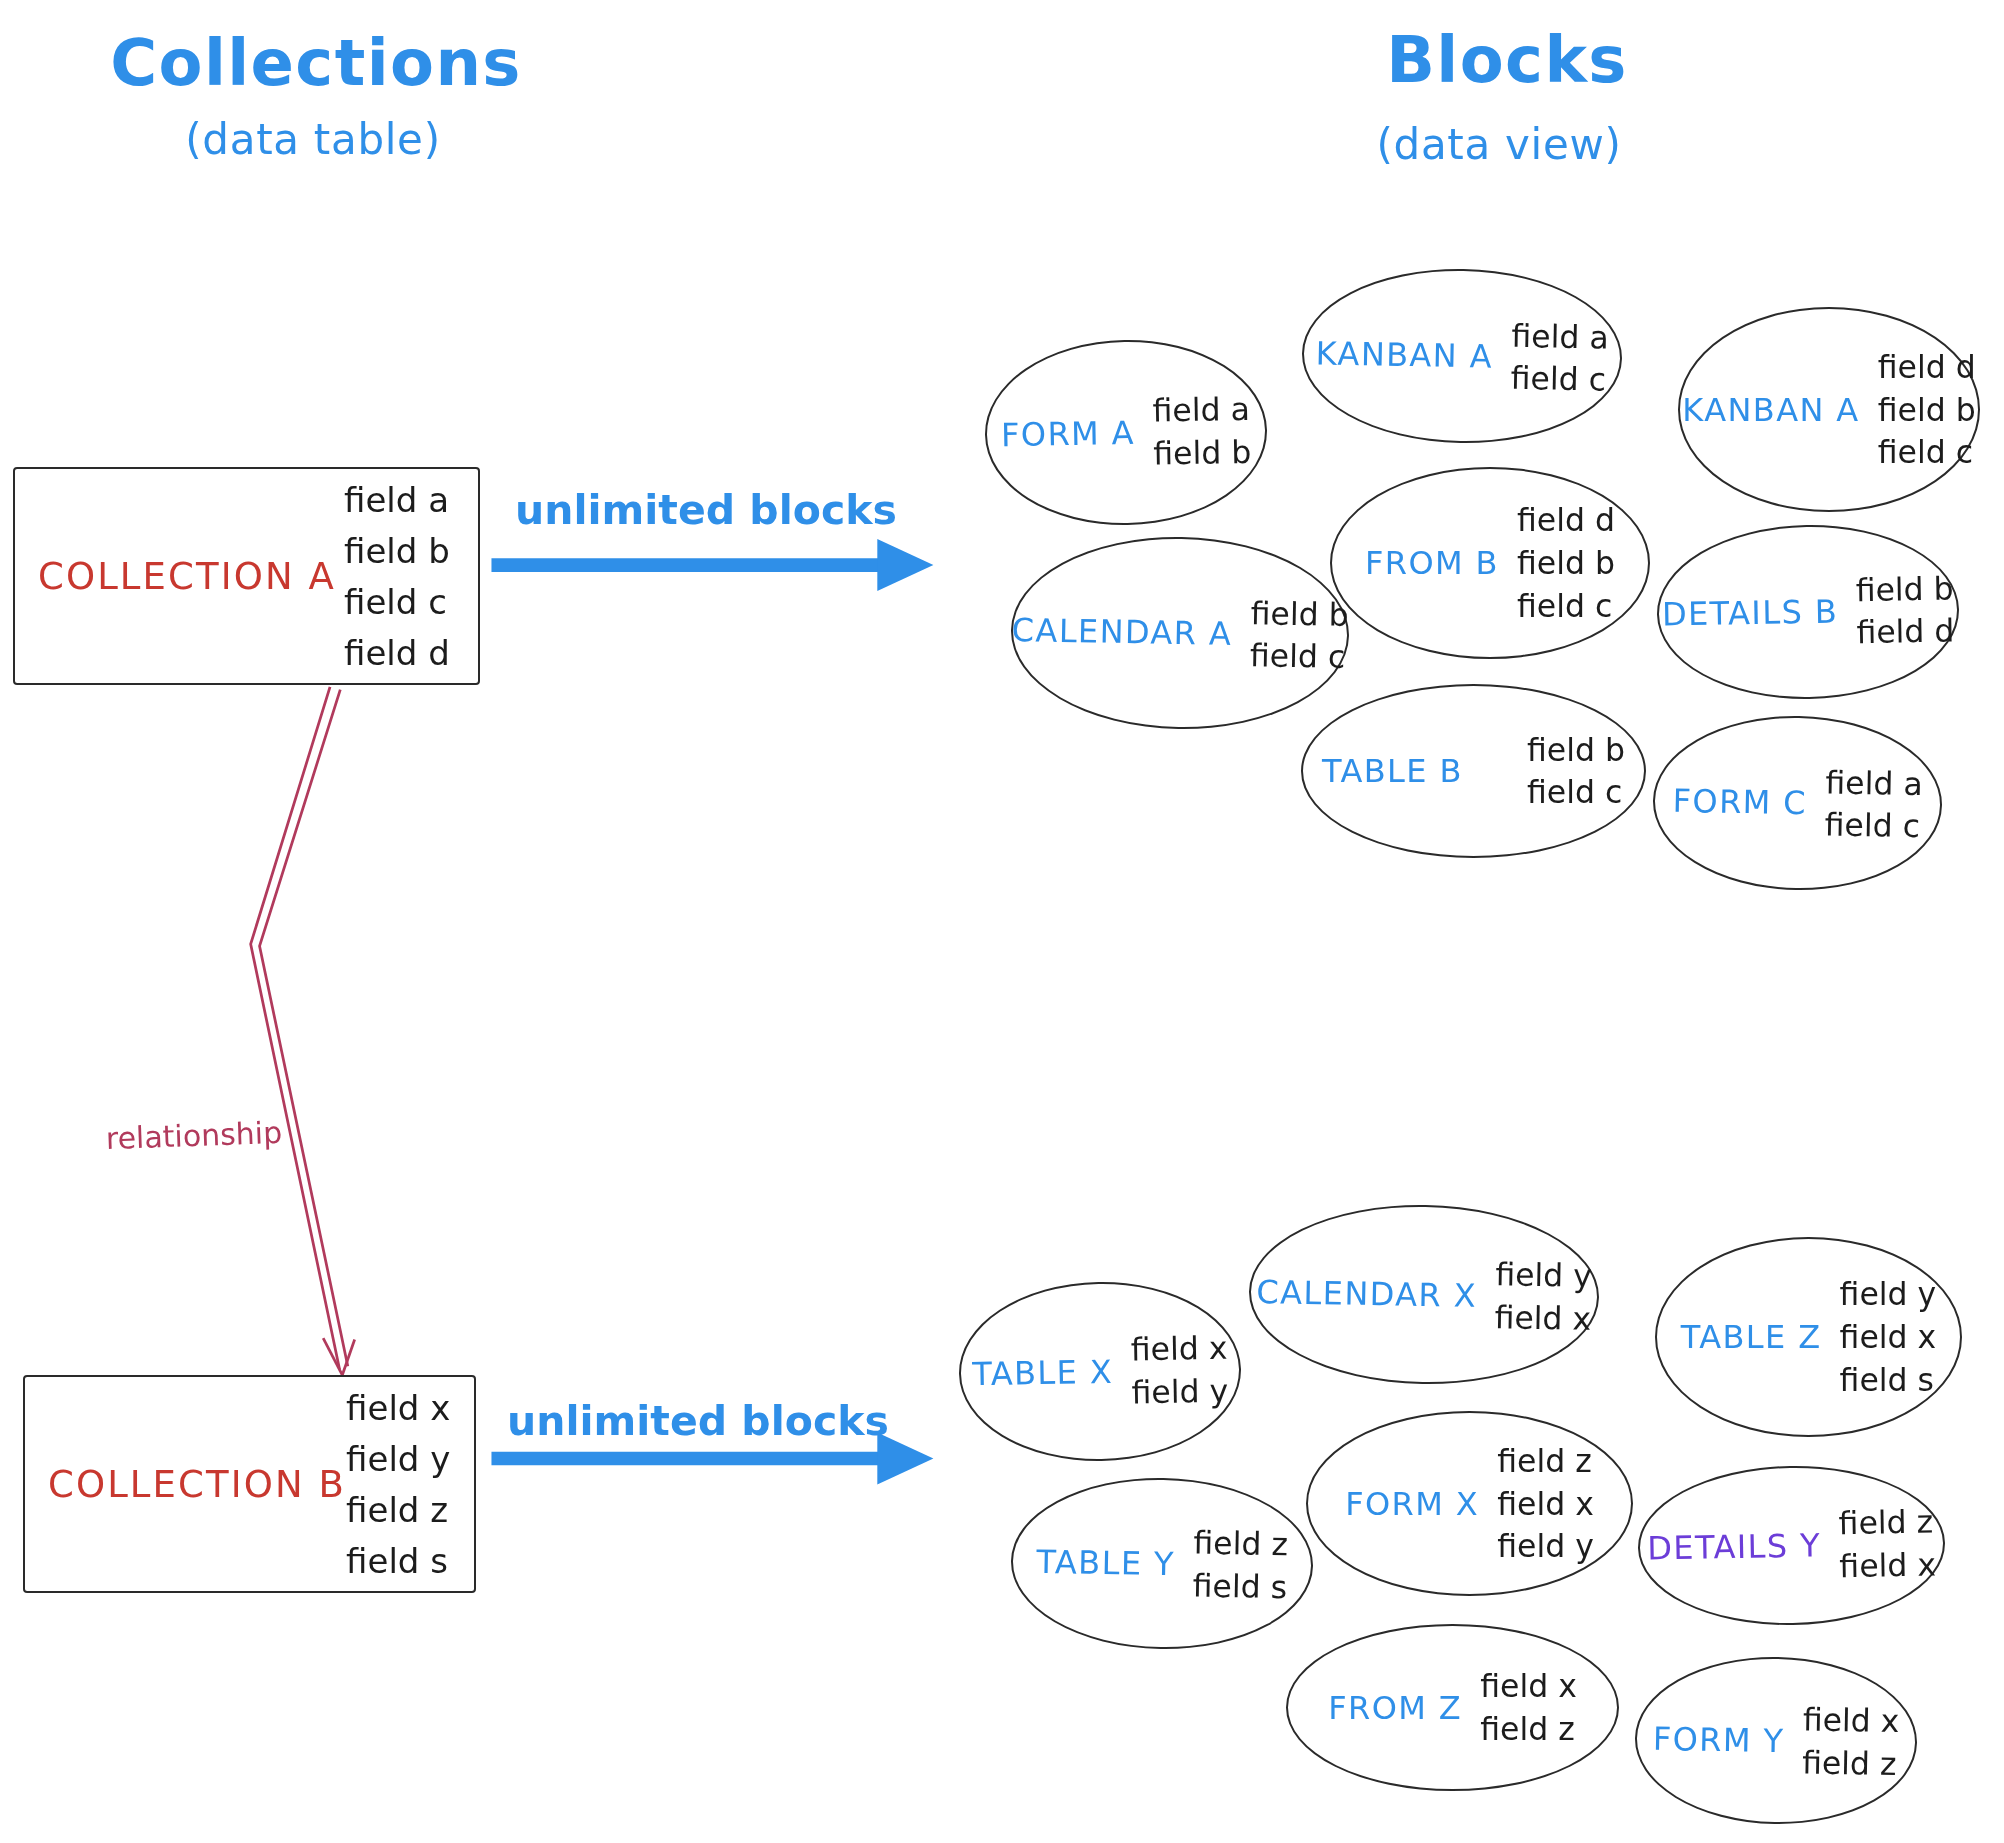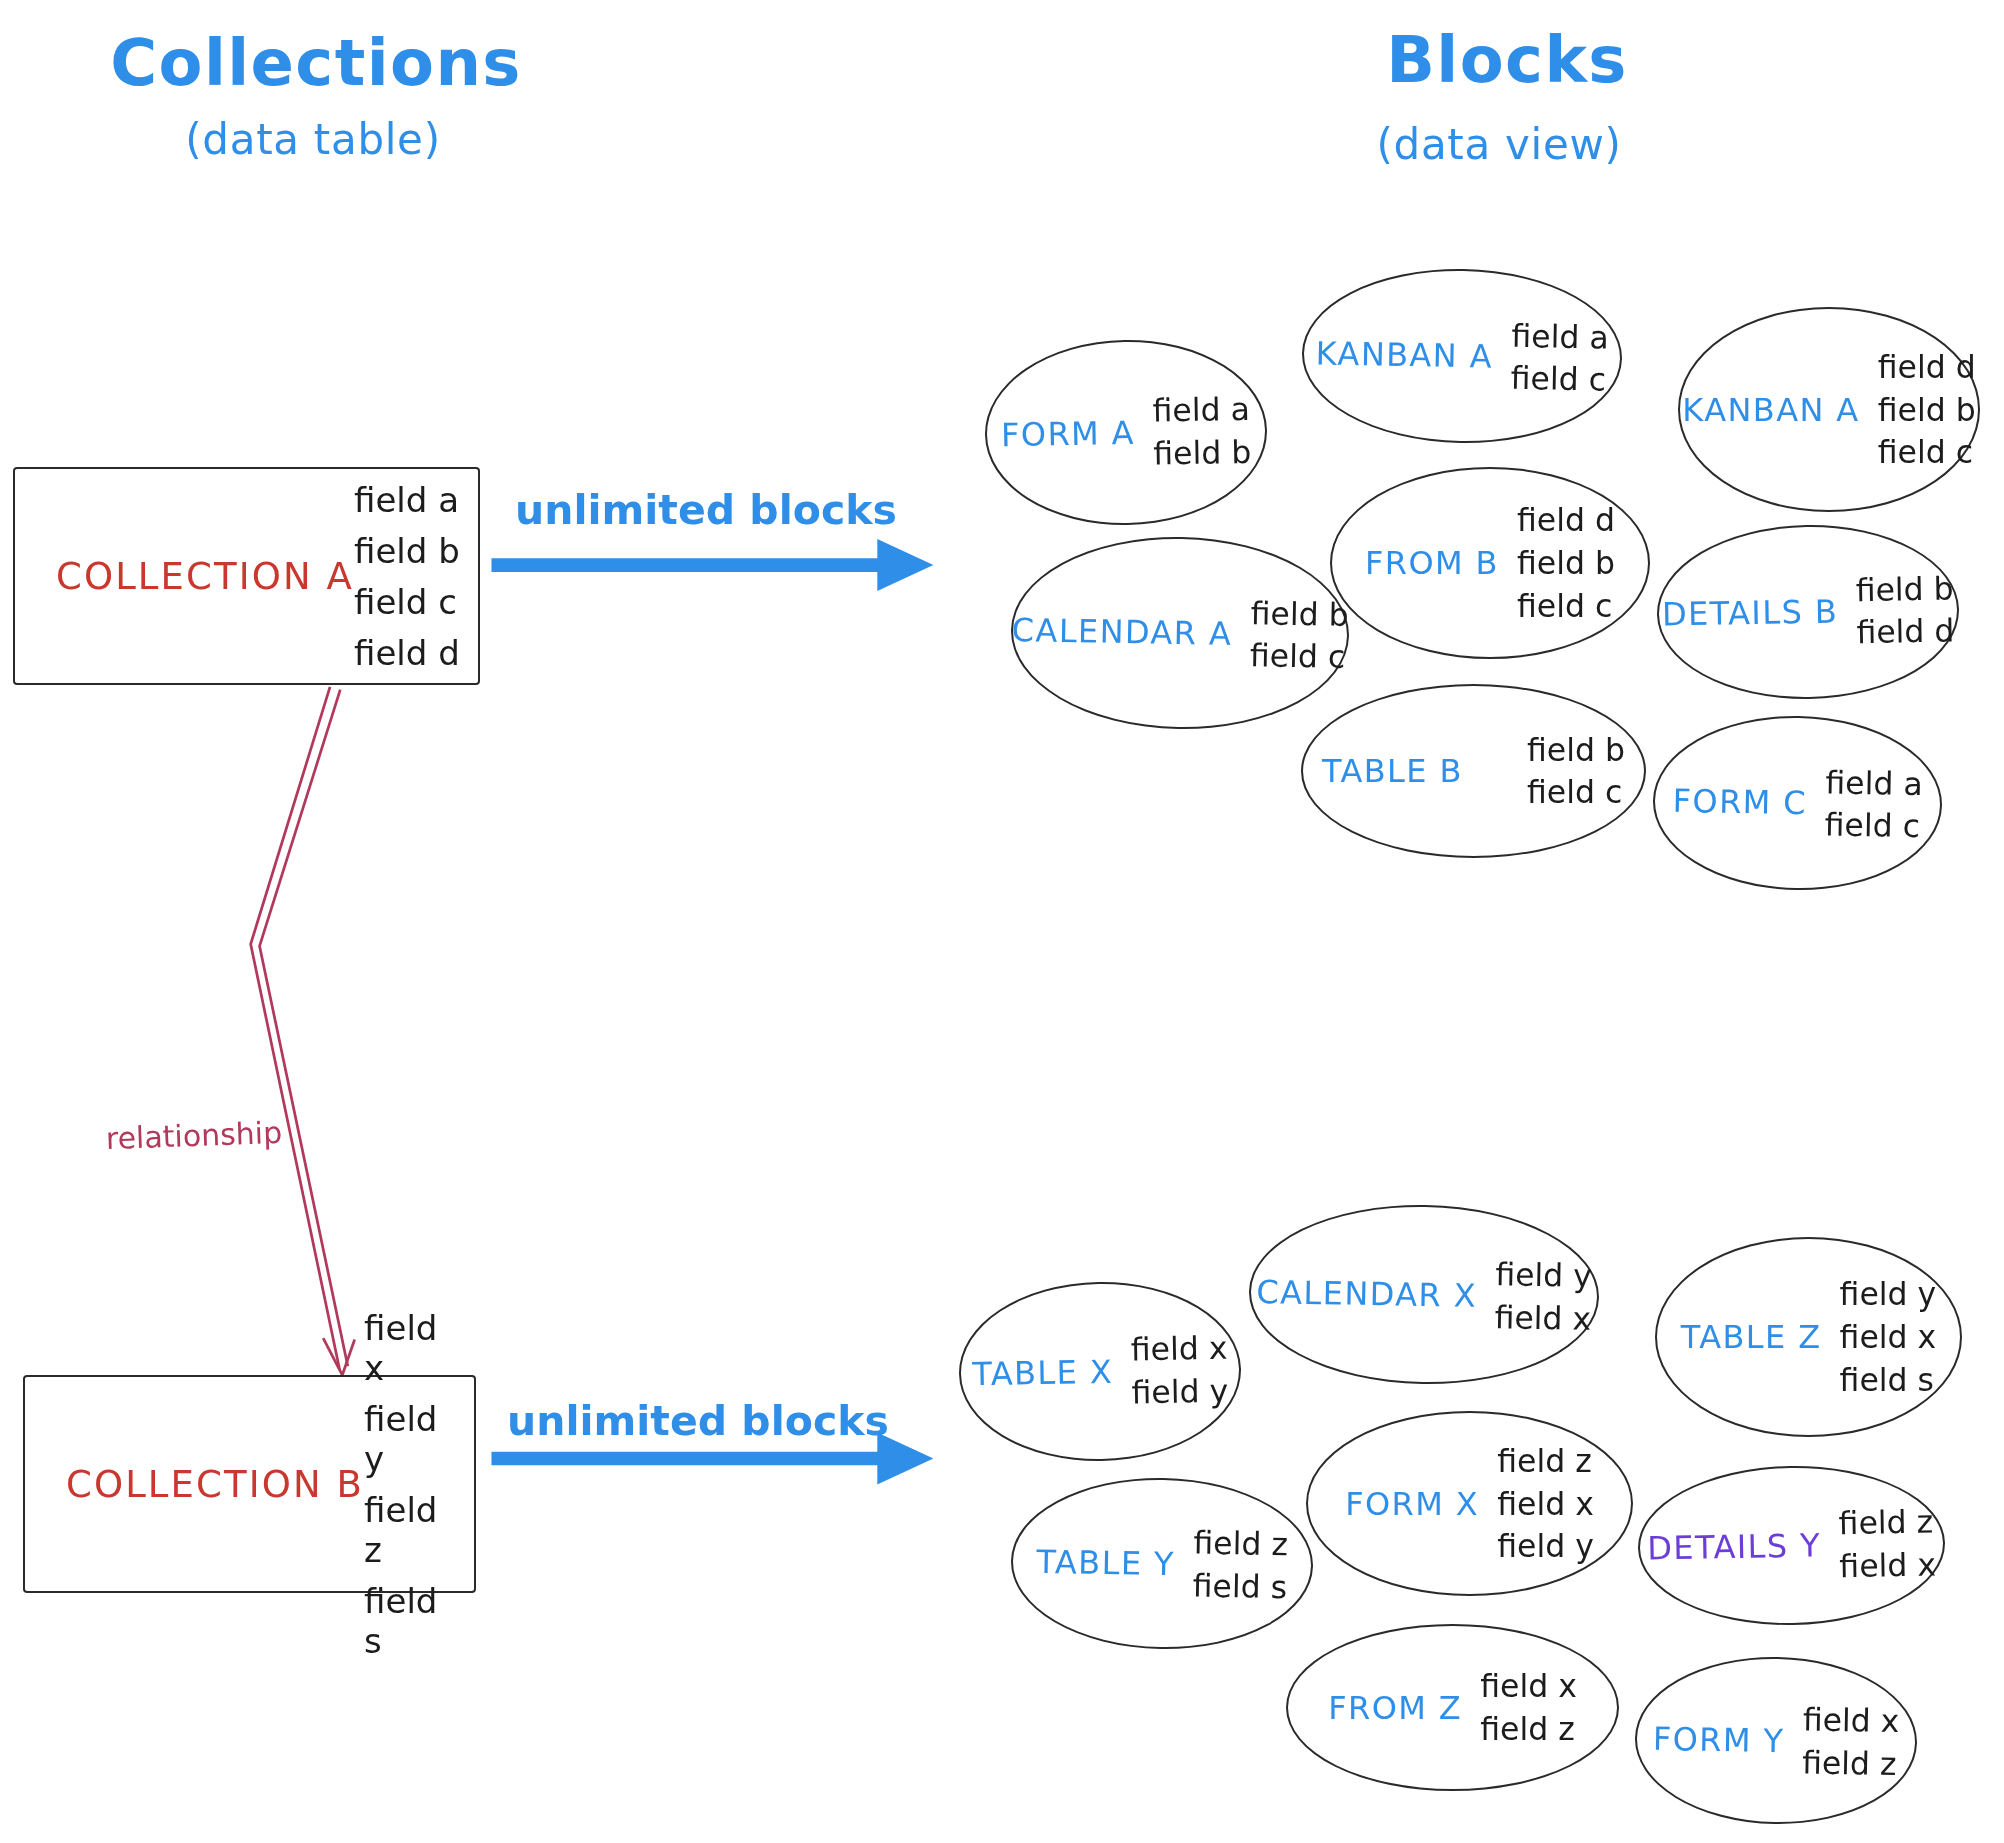--- a/index.html
+++ b/index.html
@@ -29,21 +29,21 @@
     color:var(--blue);font-weight:bold;font-size:41px;white-space:nowrap;
   }
   .relationship-label{
     color:var(--crimson);font-size:30px;white-space:nowrap;transform:translateX(-50%) rotate(-2deg);
   }
   .collection-box{
     border:2.7px solid var(--stroke);border-radius:4.1px;background:#fff;
     display:flex;align-items:center;
   }
   .collection-name{
-    flex:1;color:var(--red);font-size:37px;letter-spacing:2.1px;padding-left:23px;white-space:nowrap;margin-left:18px;
+    flex:1;color:var(--red);font-size:37px;letter-spacing:2.1px;padding-left:23px;white-space:nowrap;
   }
   .collection-fields{
     width:134px;display:flex;flex-direction:column;gap:11px;
     font-size:34px;padding-right:13.7px;color:var(--ink);
   }
   .block{
     position:absolute;border:2.1px solid var(--stroke);border-radius:50%;background:#fff;
     display:flex;align-items:center;justify-content:center;gap:18px;padding:0 19px;
   }
   .block-label{

